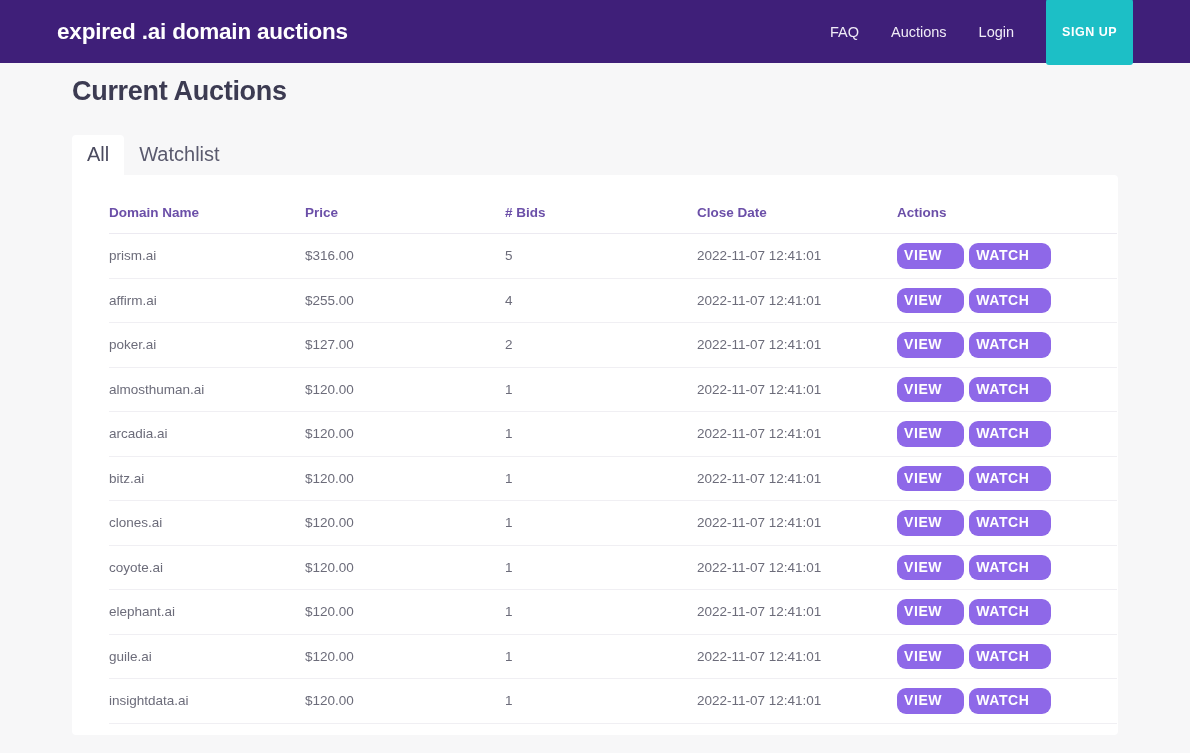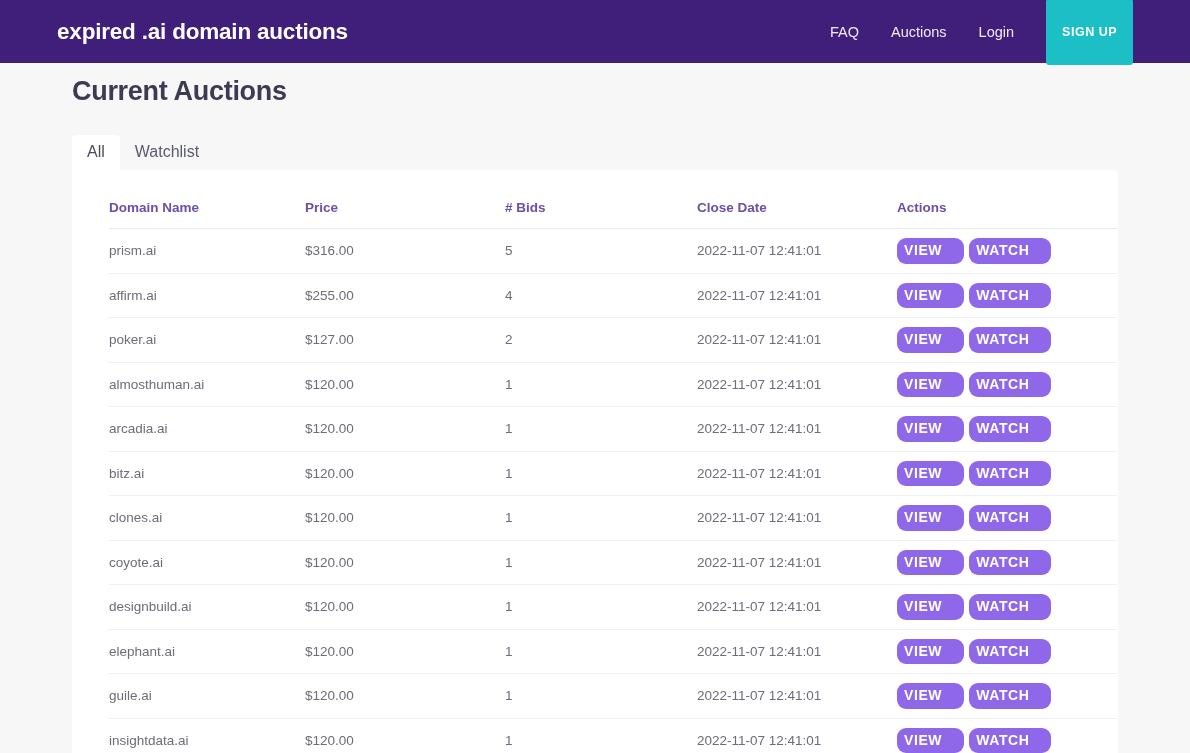--- a/index.html
+++ b/index.html
@@ -69,21 +69,21 @@
   }
 
   
   .tabs {
     display: flex;
     align-items: flex-end;
     padding: 28px 15px 0 15px;
     gap: 0;
   }
   .tab {
-    font-size: 16px;
+    font-size: 20px;
     color: #5a5a6e;
     padding: 7px 14px 9px 14px;
     cursor: pointer;
     border: 1px solid transparent;
     border-bottom: none;
     border-radius: 4px 4px 0 0;
     background: transparent;
     white-space: nowrap;
   }
   .tab.active {
@@ -282,32 +282,20 @@
             <td class="cell-bids">1</td>
             <td class="cell-date">2022-11-07 12:41:01</td>
             <td>
               <div class="actions-cell">
                 <button class="row-btn">VIEW</button>
                 <button class="row-btn">WATCH</button>
               </div>
             </td>
           </tr>
           <tr>
-            <td class="cell-domain">designbuild.ai</td>
-            <td class="cell-price">$120.00</td>
-            <td class="cell-bids">1</td>
-            <td class="cell-date">2022-11-07 12:41:01</td>
-            <td>
-              <div class="actions-cell">
-                <button class="row-btn">VIEW</button>
-                <button class="row-btn">WATCH</button>
-              </div>
-            </td>
-          </tr>
-          <tr>
             <td class="cell-domain">elephant.ai</td>
             <td class="cell-price">$120.00</td>
             <td class="cell-bids">1</td>
             <td class="cell-date">2022-11-07 12:41:01</td>
             <td>
               <div class="actions-cell">
                 <button class="row-btn">VIEW</button>
                 <button class="row-btn">WATCH</button>
               </div>
             </td>

